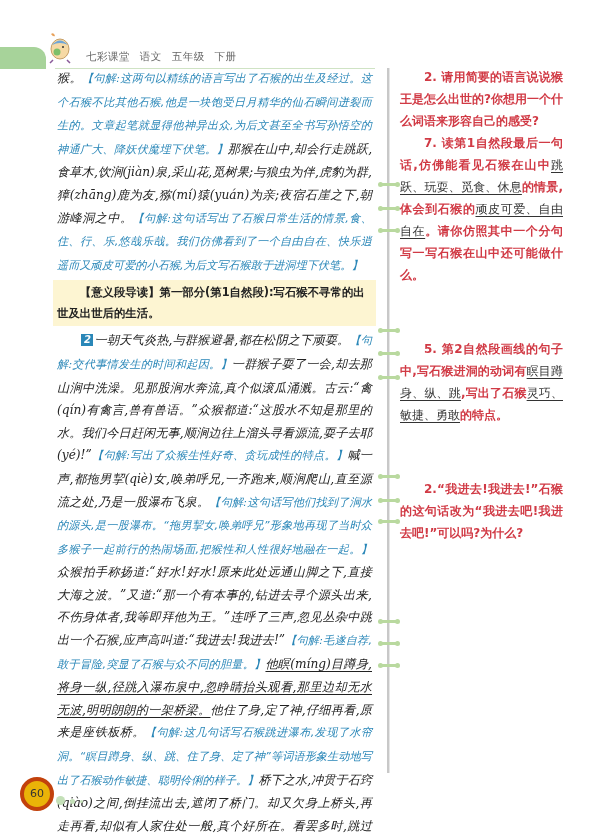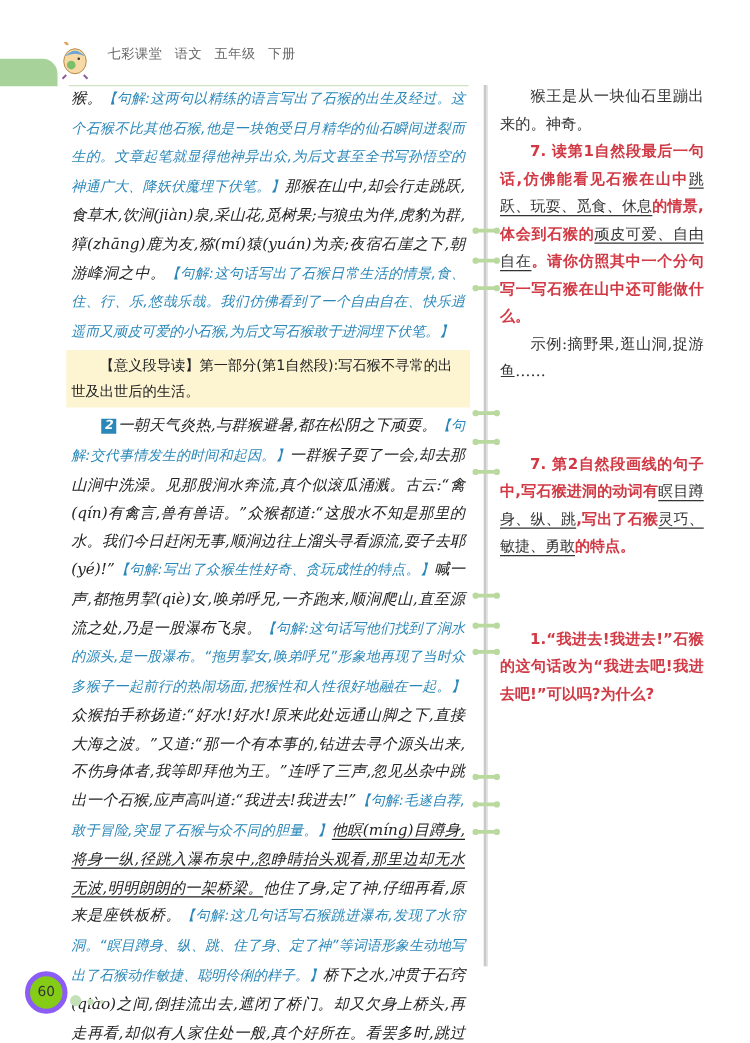--- a/index.html
+++ b/index.html
@@ -5,32 +5,32 @@
   html, body { margin:0; padding:0; background:#ffffff; }
   body { width:600px; height:834px; position:relative; overflow:hidden;
          font-family:"DejaVu Serif","Liberation Serif",serif; color:#222; }
 
   
   .header { position:absolute; left:0; top:28px; width:600px; height:30px; }
   .header-tab { position:absolute; left:0; top:19px; width:46px; height:22px;
                 background:#a7d39a; border-radius:0 12px 0 0; }
   .header-line { position:absolute; left:55px; top:40px; width:320px; height:1px; background:#cfe3c4; }
   .mascot { position:absolute; left:45px; top:4px; width:28px; height:32px; }
-  .header-title { position:absolute; left:86px; top:8px; font-size:10.5px; color:#666;
+  .header-title { position:absolute; left:86px; top:22px; font-size:10.5px; color:#666;
                   font-family:"DejaVu Sans","Liberation Sans",sans-serif; letter-spacing:0.5px; }
   .header-title span { margin-right:6px; }
 
   
   .main { position:absolute; left:57px; top:67px; width:315px; font-size:12.2px; line-height:22.6px; }
   .main p { margin:0; text-align:justify;font-style:italic; }
   .indent { text-indent:2em; }
   .note { color:#2a87b8; font-family:"DejaVu Sans","Liberation Sans",sans-serif; font-size:11.2px; }
   .u { text-decoration:underline; text-underline-offset:3px; }
   .guide { background:#fdf5d2; margin:3px -4px 3px -4px; padding:2px 4px 2px 4px;
-           font-size:11.4px; line-height:21px; font-family:"DejaVu Sans","Liberation Sans",sans-serif; }
+           font-size:11.4px; line-height:21px; font-family:"DejaVu Sans","Liberation Sans",sans-serif;font-weight:bold; }
   .guide .ind { display:inline-block; width:2em; }
   .pnum { display:inline-block; width:12px; height:12px; line-height:12px; background:#2a87b8;
           color:#fff; font-size:10px; text-align:center; vertical-align:1px; margin-right:1px;
           font-family:"DejaVu Sans","Liberation Sans",sans-serif; font-weight:bold; text-indent:0; }
 
   
   .divider { position:absolute; left:387px; top:68px; width:2px; height:705px; background:#c8c8c8; border-right:1px solid #e6e6e6; }
   .tick { position:absolute; left:380px; width:18px; height:3px; background:#b9d99f; border-radius:2px; }
   .tick::before, .tick::after { content:""; position:absolute; top:-1px; width:5px; height:5px;
                                 border-radius:50%; background:#b9d99f; }
@@ -39,22 +39,22 @@
   
   .side { position:absolute; left:400px; top:66px; width:163px; font-size:12.2px; line-height:22px; }
   .q { color:#d13a45; font-weight:bold; font-family:"DejaVu Sans","Liberation Sans",sans-serif;
        font-size:12px; text-align:justify; margin:0; }
   .q .ul { text-decoration:underline; color:#333; font-weight:normal;
            font-family:"DejaVu Serif","Liberation Serif",serif; text-underline-offset:3px; }
   .a { margin:0; color:#333; text-align:justify; }
   .ind2 { text-indent:2em; }
 
   
-  .page-circle { position:absolute; left:20px; top:777px; width:26px; height:26px; border:4px solid #8b5cf6;
-                 border-radius:50%; background:#84cc16; text-align:center; line-height:26px; font-size:11px; color:#333;
+  .page-circle { position:absolute; left:20px; top:777px; width:26px; height:26px; border:4px solid #c2410c;
+                 border-radius:50%; background:#eab308; text-align:center; line-height:26px; font-size:11px; color:#333;
                  font-family:"DejaVu Sans","Liberation Sans",sans-serif; }
   .dot { position:absolute; border-radius:50%; background:#c4e0b8; }
 </style>
 </head>
 <body>
 
 <div class="header">
   <div class="header-tab"></div>
   <div class="header-line"></div>
   <svg class="mascot" viewBox="0 0 28 32">
@@ -94,30 +94,29 @@
 <div class="tick" style="top:352px"></div>
 <div class="tick" style="top:376px"></div>
 <div class="tick" style="top:475px"></div>
 <div class="tick" style="top:499px"></div>
 <div class="tick" style="top:520px"></div>
 <div class="tick" style="top:620px"></div>
 <div class="tick" style="top:642px"></div>
 <div class="tick" style="top:664px"></div>
 
 <div class="side">
-  <p class="a ind2">猴王是从一块仙石里蹦出来的。神奇。</p>
+  <p class="q ind2">2. 请用简要的语言说说猴王是怎么出世的?你想用一个什么词语来形容自己的感受?</p>
 
   <p class="q ind2"><span>7. 读第1自然段最后一句话,仿佛能看见石猴在山中</span><span class="ul">跳跃、玩耍、觅食、休息</span><span>的情景,体会到石猴的</span><span class="ul">顽皮可爱、自由自在</span><span>。请你仿照其中一个分句写一写石猴在山中还可能做什么。</span></p>
-  <p class="a ind2">示例:摘野果,逛山洞,捉游鱼……</p>
 
   <div style="height:52px"></div>
 
-  <p class="q ind2"><span>7. 第2自然段画线的句子中,写石猴进洞的动词有</span><span class="ul">瞑目蹲身、纵、跳</span><span>,写出了石猴</span><span class="ul">灵巧、敏捷、勇敢</span><span>的特点。</span></p>
+  <p class="q ind2"><span>5. 第2自然段画线的句子中,写石猴进洞的动词有</span><span class="ul">瞑目蹲身、纵、跳</span><span>,写出了石猴</span><span class="ul">灵巧、敏捷、勇敢</span><span>的特点。</span></p>
 
   <div style="height:52px"></div>
 
-  <p class="q ind2">1.“我进去!我进去!”石猴的这句话改为“我进去吧!我进去吧!”可以吗?为什么?</p>
+  <p class="q ind2">2.“我进去!我进去!”石猴的这句话改为“我进去吧!我进去吧!”可以吗?为什么?</p>
 </div>
 
 <div class="page-circle">60</div>
 <div class="dot" style="left:56px;top:796px;width:9px;height:9px"></div>
 <div class="dot" style="left:70px;top:799px;width:5px;height:5px"></div>
 <div class="dot" style="left:80px;top:800px;width:3px;height:3px"></div>
 
 </body></html>

